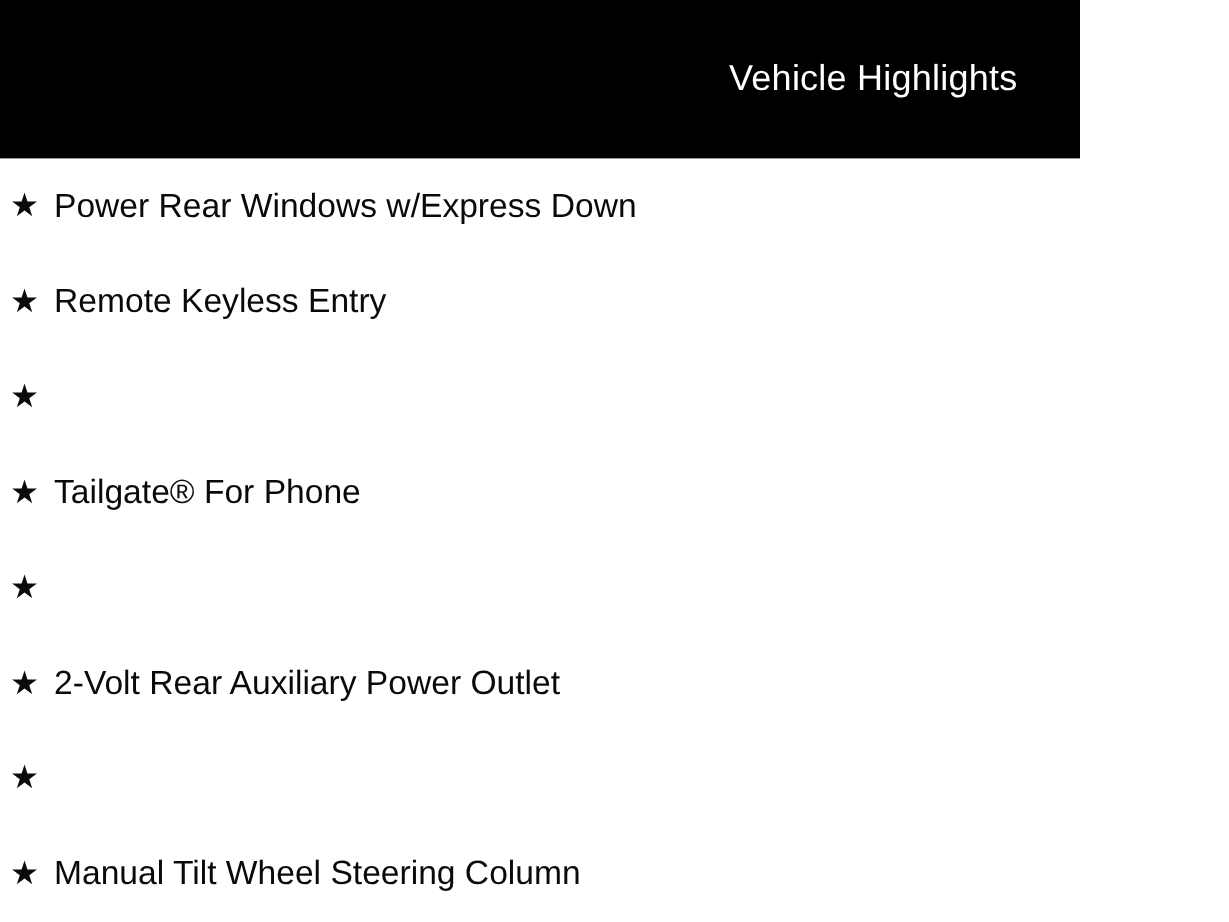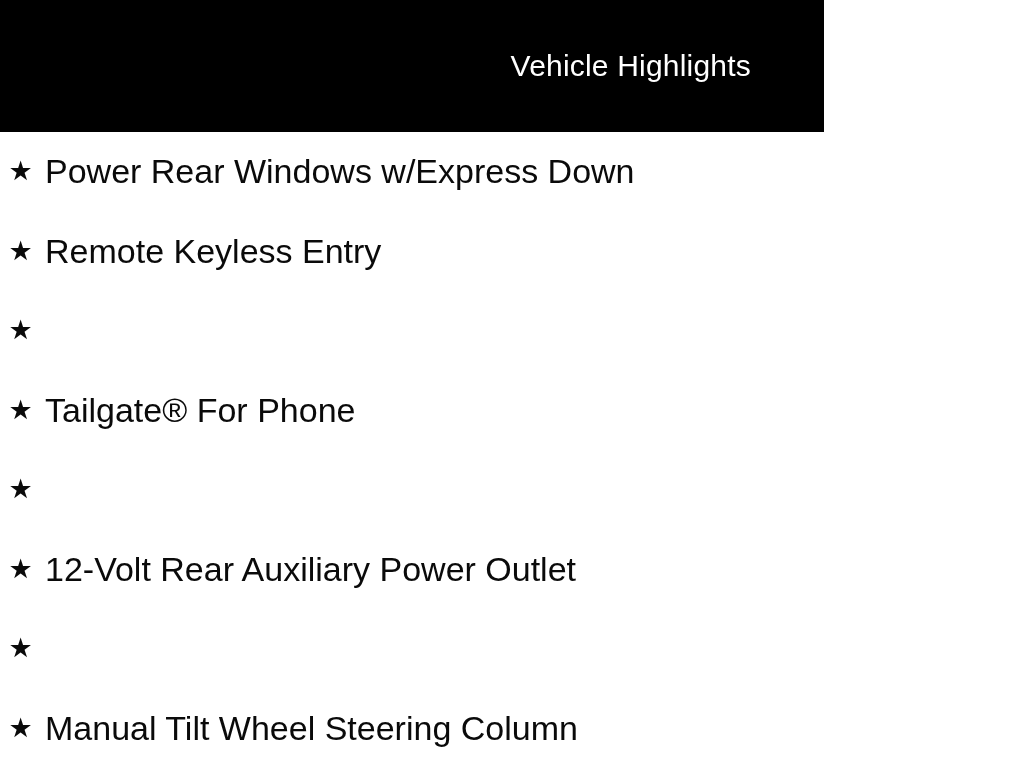--- a/index.html
+++ b/index.html
@@ -11,27 +11,27 @@
   .page {
     position: relative;
     width: 1024px;
     height: 768px;
     background: #ffffff;
     overflow: hidden;
     font-family: "Liberation Sans", sans-serif;
   }
   .header {
     box-sizing: border-box;
-    width: 824px;
+    width: 900px;
     height: 132px;
     background: #000000;
     display: flex;
     align-items: center;
     justify-content: flex-end;
-    padding-right: 73px;
+    padding-right: 52px;
   }
   .header-title {
     color: #ffffff;
     font-size: 30px;
     font-weight: 400;
     letter-spacing: 0.2px;
     white-space: nowrap;
   }
   .feature-list {
     list-style: none;
@@ -52,21 +52,21 @@
     align-items: center;
     justify-content: center;
     width: 23px;
     margin-right: 13px;
     font-size: 27px;
     line-height: 1;
     color: #0a0a0a;
     flex: 0 0 auto;
   }
   .feature-label {
-    font-size: 34px;
+    font-size: 28px;
     line-height: 1.15;
     color: #0a0a0a;
     white-space: nowrap;
   }
 </style>
 </head>
 <body>
 
 <div class="page">
 
@@ -88,21 +88,21 @@
     </li>
     <li class="feature-item">
       <span class="star">★</span>
       <span class="feature-label">Tailgate® For Phone</span>
     </li>
     <li class="feature-item">
       <span class="star">★</span>
     </li>
     <li class="feature-item">
       <span class="star">★</span>
-      <span class="feature-label">12-Volt Rear Auxiliary Power Outlet</span>
+      <span class="feature-label">2-Volt Rear Auxiliary Power Outlet</span>
     </li>
     <li class="feature-item">
       <span class="star">★</span>
     </li>
     <li class="feature-item">
       <span class="star">★</span>
       <span class="feature-label">Manual Tilt Wheel Steering Column</span>
     </li>
   </ul>
 

